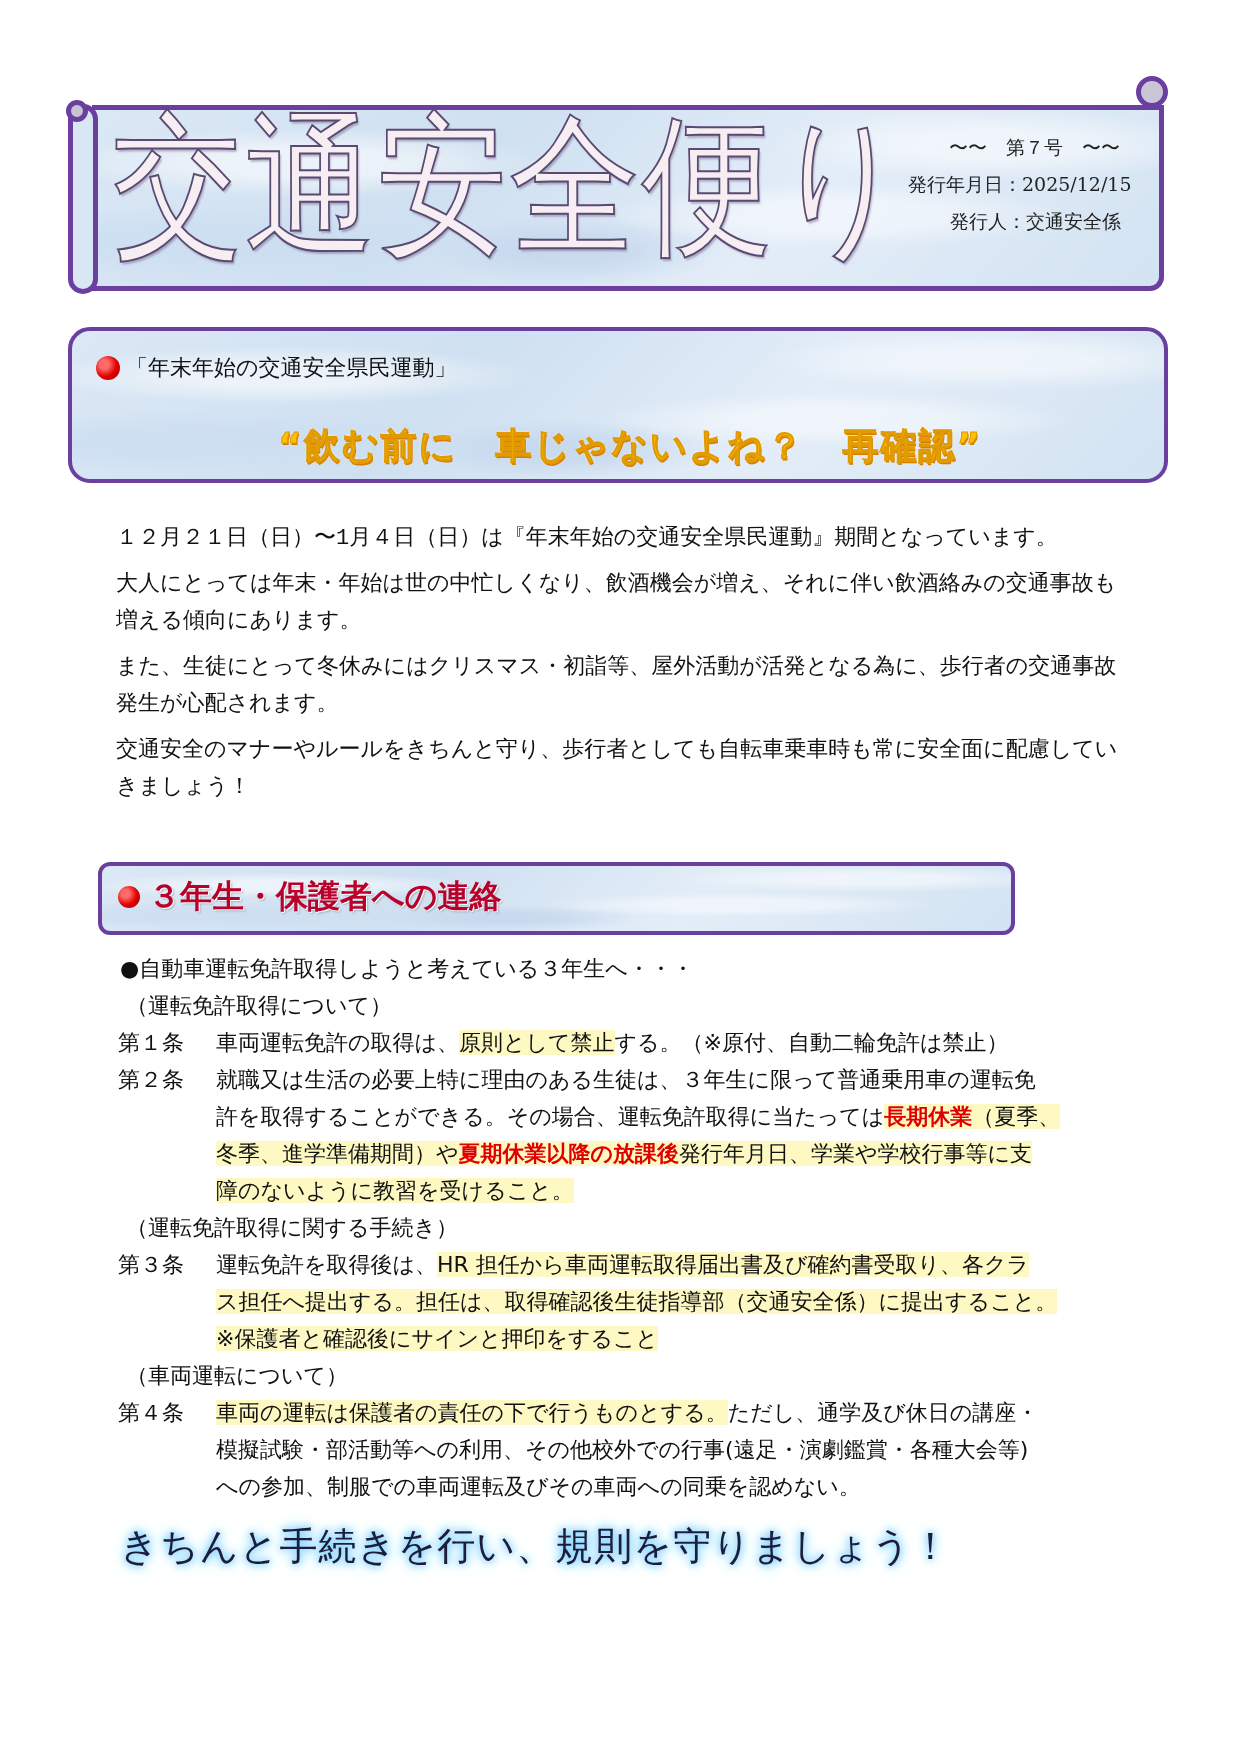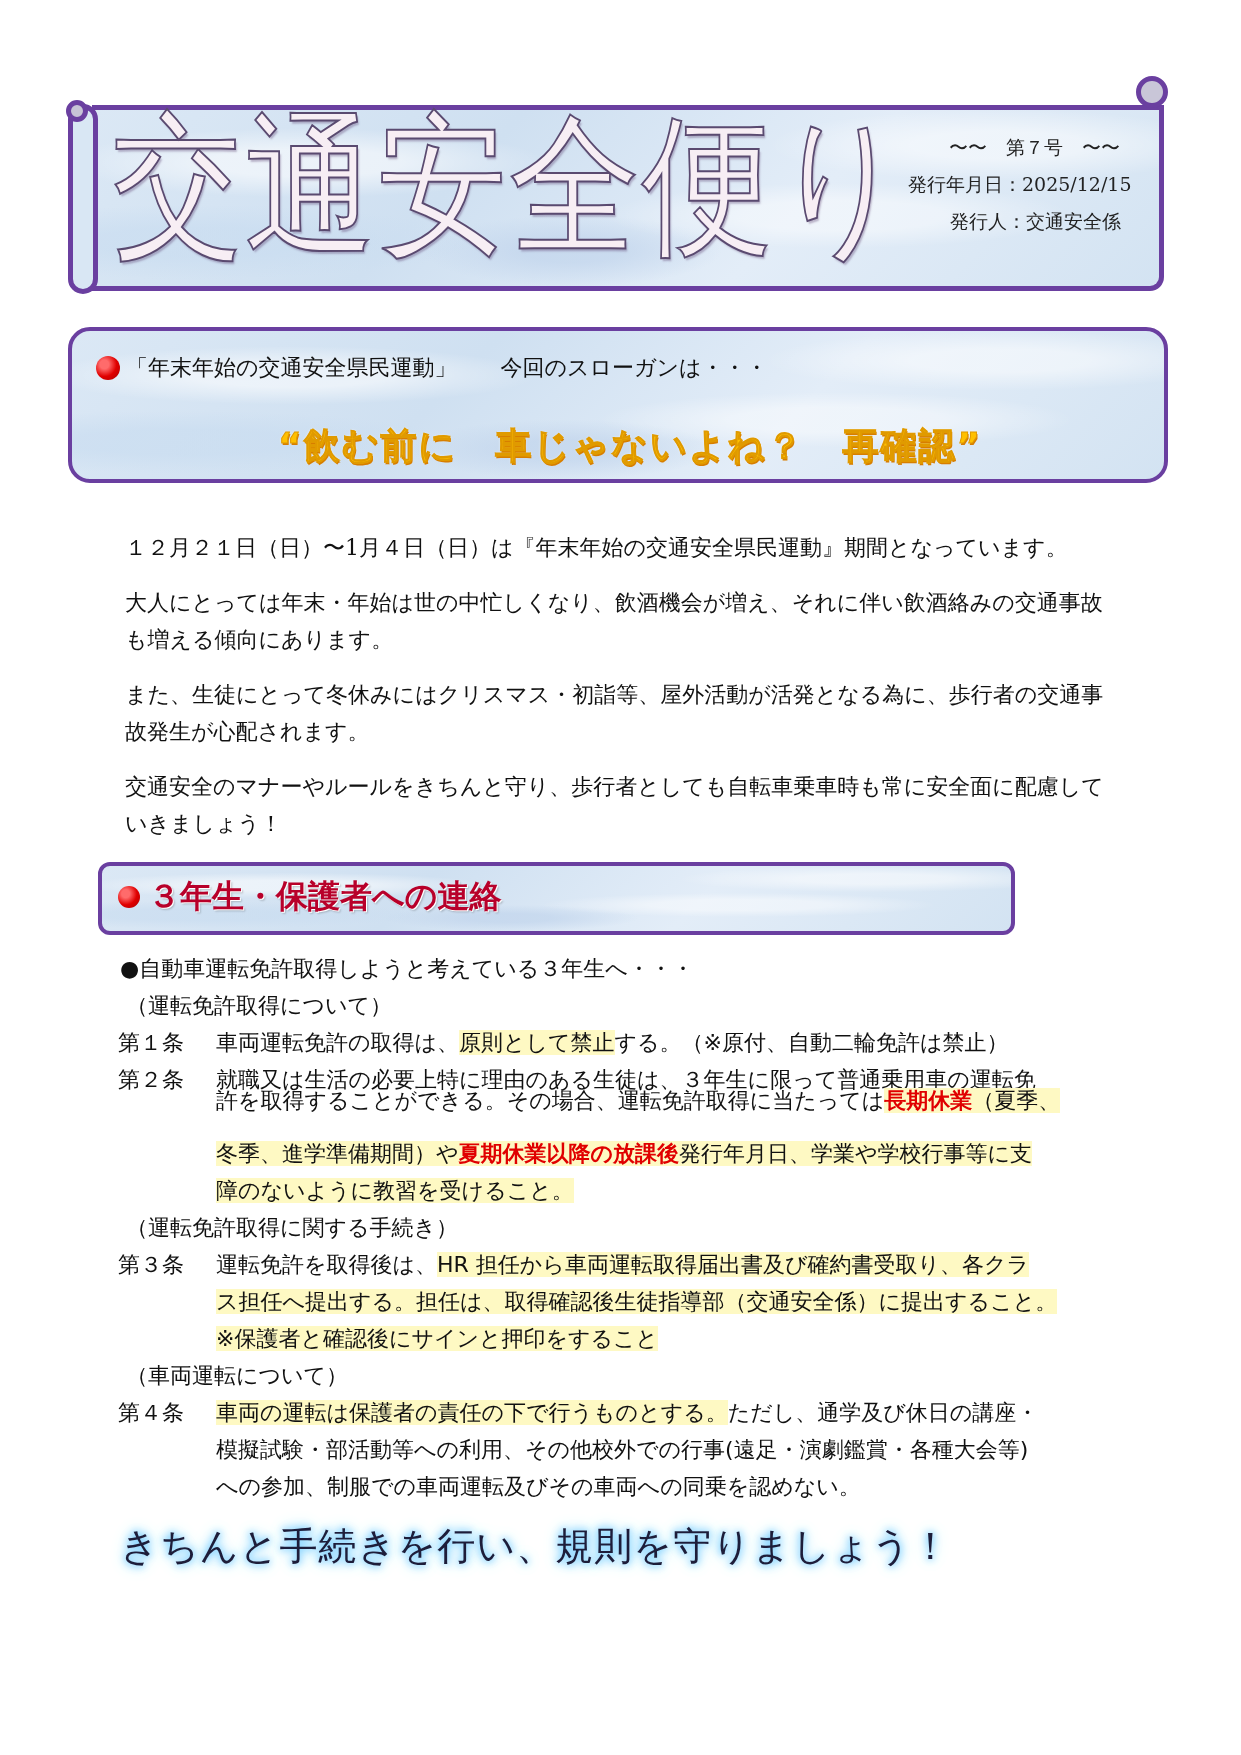--- a/index.html
+++ b/index.html
@@ -43,21 +43,21 @@
   #campaign-line { left:96px; top:353px; font-size:22px; white-space:nowrap; display:flex; align-items:center; }
   #campaign-line .red-dot { margin-right:6px; }
   #campaign-gap { display:inline-block; width:44px; }
   #slogan { left:278px; top:422px; font-size:36px; font-weight:bold; color:#ffc000;
             font-family:"DejaVu Sans",sans-serif; white-space:nowrap; letter-spacing:2px;
             -webkit-text-stroke:1px #e09a00;
             text-shadow:1px 2px 0 #d77e00, 0 0 3px rgba(255,255,255,0.8); }
 
   
   #intro { left:108px; top:512px; width:1024px; font-size:22px; line-height:37.5px; }
-  #intro p { margin:17px; }
+  #intro p { margin:8px;font-family:Liberation Mono, monospace; }
 
   
   #section-box { left:98px; top:862px; width:917px; height:73px; border:4px solid #6a3fa0;
                  border-radius:12px; box-sizing:border-box; }
   #section-title { left:118px; top:875px; font-size:32px; font-weight:bold; color:#b8002a;
                    font-family:"DejaVu Sans",sans-serif; white-space:nowrap; display:flex; align-items:center;
                    text-shadow:1px 1px 0 #ffffff, 2px 2px 2px rgba(0,0,0,0.2); }
   #section-title .red-dot { width:22px; height:22px; margin-right:8px; }
 
   
@@ -82,21 +82,20 @@
 <div id="title" class="abs">交通安全便り</div>
 <div id="issue" class="abs meta">〜〜　第７号　〜〜</div>
 <div id="date" class="abs meta">発行年月日：2025/12/15</div>
 <div id="publisher" class="abs meta">発行人：交通安全係</div>
 
 <div id="slogan-box" class="abs paper-bg"></div>
 <div id="campaign-line" class="abs">
   <span class="red-dot"></span>
   <span>「年末年始の交通安全県民運動」</span>
   <span id="campaign-gap"></span>
-  <span>今回のスローガンは・・・</span>
 </div>
 <div id="slogan" class="abs">“飲む前に　車じゃないよね？　再確認”</div>
 
 <div id="intro" class="abs">
   <p>１２月２１日（日）〜1月４日（日）は『年末年始の交通安全県民運動』期間となっています。</p>
   <p>大人にとっては年末・年始は世の中忙しくなり、飲酒機会が増え、それに伴い飲酒絡みの交通事故も増える傾向にあります。</p>
   <p>また、生徒にとって冬休みにはクリスマス・初詣等、屋外活動が活発となる為に、歩行者の交通事故発生が心配されます。</p>
   <p>交通安全のマナーやルールをきちんと守り、歩行者としても自転車乗車時も常に安全面に配慮していきましょう！</p>
 </div>
 
@@ -110,21 +109,21 @@
   <div class="line" style="top:0px;left:12px;">●自動車運転免許取得しようと考えている３年生へ・・・</div>
   <div class="line" style="top:37px;left:18px;">（運転免許取得について）</div>
 
   <div class="line" style="top:74px;left:10px;">
     <span class="art-label">第１条</span><span>車両運転免許の取得は、</span><span class="hl">原則として禁止</span><span>する。（※原付、自動二輪免許は禁止）</span>
   </div>
 
   <div class="line" style="top:111px;left:10px;">
     <span class="art-label">第２条</span><span>就職又は生活の必要上特に理由のある生徒は、３年生に限って普通乗用車の運転免</span>
   </div>
-  <div class="line" style="top:132px;left:108px;">
+  <div class="line" style="top:148px;left:108px;">
     <span>許を取得することができる。その場合、運転免許取得に当たっては</span><span class="hl red">長期休業</span><span class="hl">（夏季、</span>
   </div>
   <div class="line" style="top:185px;left:108px;">
     <span class="hl">冬季、進学準備期間）や</span><span class="hl red">夏期休業以降の放課後</span><span class="hl">発行年月日、学業や学校行事等に支</span>
   </div>
   <div class="line" style="top:222px;left:108px;">
     <span class="hl">障のないように教習を受けること。</span>
   </div>
 
   <div class="line" style="top:259px;left:18px;">（運転免許取得に関する手続き）</div>

